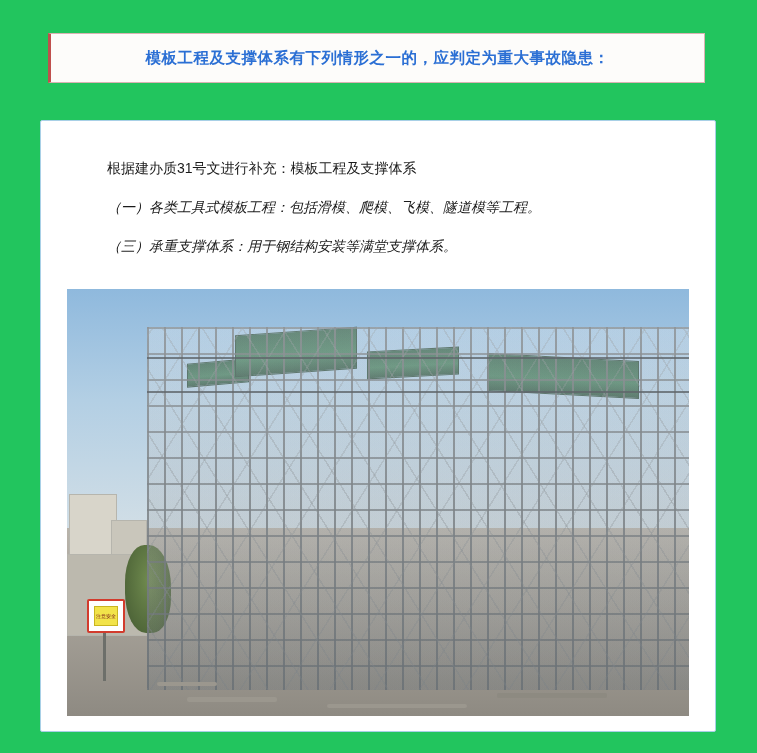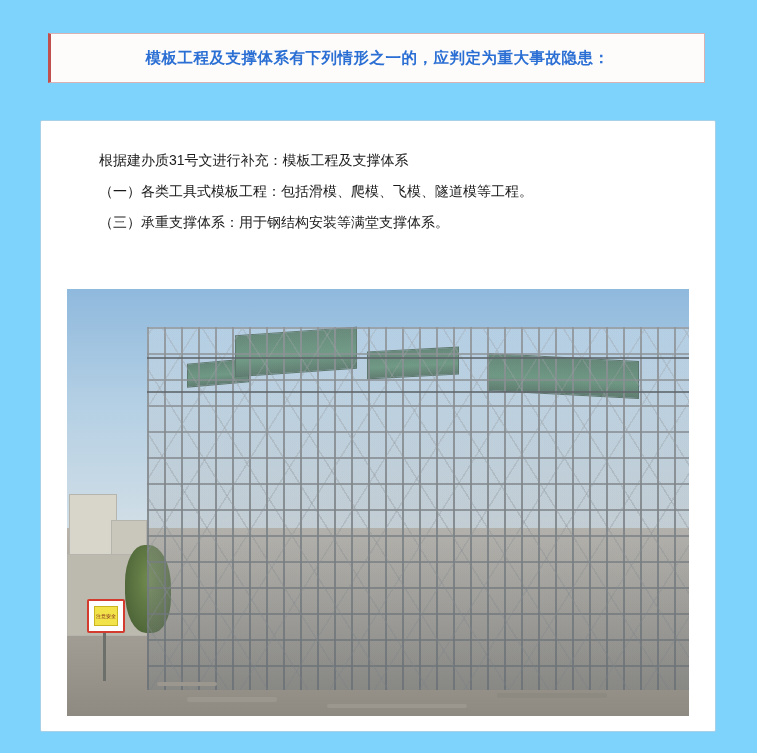--- a/index.html
+++ b/index.html
@@ -10,21 +10,21 @@
   body {
     width: 757px;
     height: 753px;
     font-family: "Liberation Sans", sans-serif;
     overflow: hidden;
   }
   .page {
     position: relative;
     width: 757px;
     height: 753px;
-    background: #7dd3fc;
+    background: #22c55e;
     box-sizing: border-box;
   }
 
   
   .title-banner {
     position: absolute;
     left: 48px;
     top: 33px;
     width: 657px;
     height: 50px;
@@ -58,27 +58,28 @@
     padding: 22px 26px 0 26px;
   }
 
   .body-text {
     color: #1a1a1a;
     font-size: 14px;
     line-height: 27px;
     text-align: justify;
   }
   .body-text p {
-    margin: 4px;
+    margin: 12px;
   }
   .indent2 {
     text-indent: 2em;
   }
   .hang {
     text-indent: 2em;
+    font-style: italic;
   }
 
   
   .photo-wrap {
     position: absolute;
     left: 26px;
     top: 168px;
     width: 622px;
     height: 427px;
     overflow: hidden;

